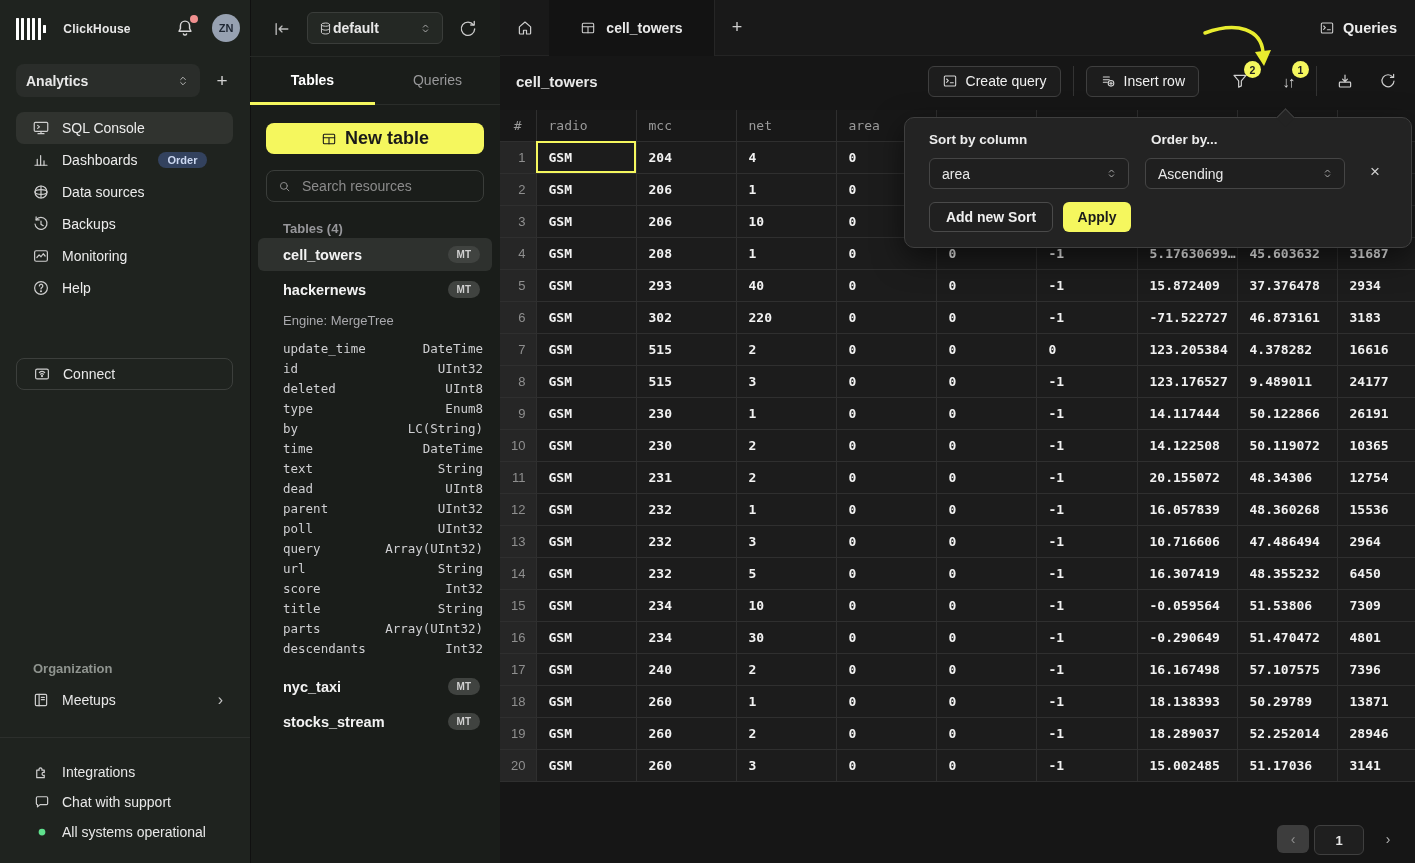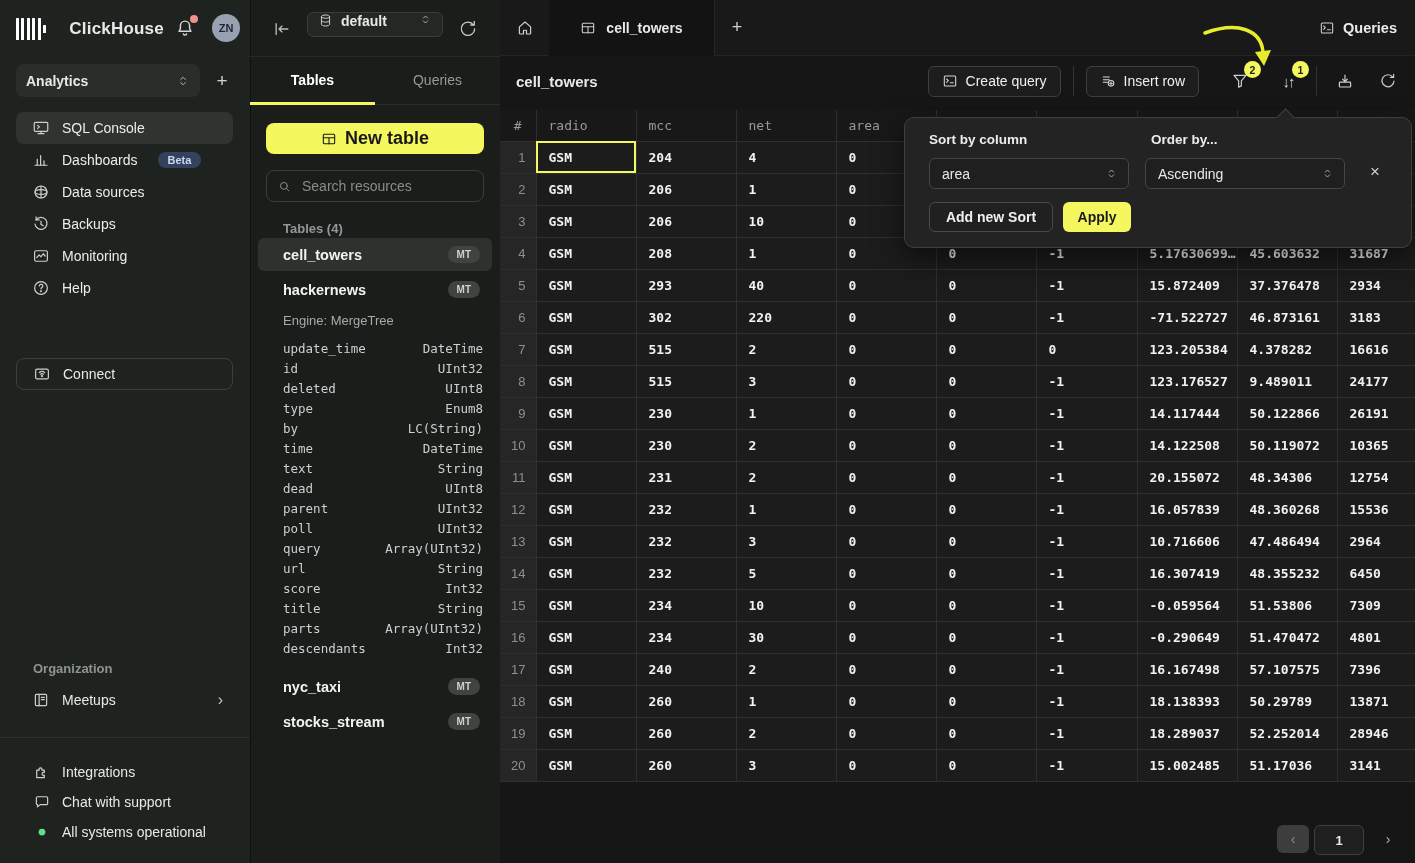--- a/index.html
+++ b/index.html
@@ -5,21 +5,21 @@
   html,body{margin:0;padding:0;background:#141414;width:1415px;height:863px;overflow:hidden;
     font-family:"Liberation Sans",sans-serif;color:#e8e8e8;-webkit-font-smoothing:antialiased;}
   .ico{display:inline-flex;align-items:center;justify-content:center;width:18px;height:18px;color:#cfcfcf;flex:none;}
   .ico svg{display:block}
   
   #sidebar{position:absolute;left:0;top:0;width:250px;height:863px;background:#1f231f;}
   .brand-row{position:absolute;left:16px;top:14px;right:10px;height:30px;display:flex;align-items:center;}
   .logo{display:flex;align-items:center;height:24px;}
   .logo i{display:inline-block;width:3px;height:22px;background:#fff;margin-right:2.4px;border-radius:.5px}
   .logo i.short{height:8px;}
-  .brand{font-size:17px;font-weight:700;margin-left:21px;letter-spacing:.2px}
+  .brand{font-size:12px;font-weight:700;margin-left:15px;letter-spacing:.2px}
   .bell-wrap{position:absolute;right:44px;top:3px;width:22px;height:22px;color:#d6d6d6}
   .bell-dot{position:absolute;top:-2px;right:-1px;width:8px;height:8px;border-radius:50%;background:#f0908f;}
   .avatar{position:absolute;right:0;top:0;width:28px;height:28px;border-radius:50%;background:#97a1b1;color:#1f2733;
     font-size:11px;font-weight:700;display:flex;align-items:center;justify-content:center}
   .ws-row{position:absolute;left:16px;top:64px;right:16px;height:33px;display:flex;align-items:center}
   .ws-select{width:184px;height:33px;background:#2a2d2a;border-radius:8px;display:flex;align-items:center;
     padding:0 10px;box-sizing:border-box;font-size:14px;font-weight:600}
   .ws-select .ico{margin-left:auto;width:14px;height:14px;color:#bdbdbd}
   .ws-plus{margin-left:auto;font-size:19px;color:#d0d0d0;width:24px;text-align:center}
   #side-menu{position:absolute;left:16px;right:17px;top:112px;}
@@ -33,22 +33,22 @@
   .meetups{position:absolute;left:16px;right:17px;top:684px;height:32px;display:flex;align-items:center;gap:12px;
     padding:0 10px 0 16px;box-sizing:border-box;font-size:14px}
   .meetups .chev{margin-left:auto;color:#c2c2c2;font-size:16px}
   .side-divider{position:absolute;left:0;right:0;top:737px;height:1px;background:#2c2f2c}
   #side-footer{position:absolute;left:33px;right:17px;top:757px;}
   .foot-item{height:30px;display:flex;align-items:center;gap:11px;font-size:14px}
   
   #explorer{position:absolute;left:250px;top:0;width:250px;height:863px;background:#1a1d1a;box-shadow:inset 1px 0 0 #101010;}
   .exp-topbar{position:absolute;left:0;right:0;top:0;height:56px;border-bottom:1px solid #262926;}
   .collapse{position:absolute;left:22px;top:19px;width:20px;height:20px;color:#bdbdbd}
-  .db-select{position:absolute;left:57px;top:12px;width:136px;height:25px;background:#242824;border:1px solid #3a3d3a;
-    border-radius:6px;display:flex;gap:8px;padding:0 10px;box-sizing:border-box;font-size:14px;font-weight:700}
+  .db-select{position:absolute;left:57px;top:12px;width:136px;height:32px;background:#242824;border:1px solid #3a3d3a;
+    border-radius:6px;display:flex;align-items:center;padding:0 10px;box-sizing:border-box;font-size:14px;font-weight:700}
   .db-select .chev-ud{margin-left:auto;width:13px;height:13px;color:#bdbdbd}
   .exp-refresh{position:absolute;right:22px;top:19px;width:20px;height:20px;color:#cccccc}
   .exp-tabs{position:absolute;left:0;right:0;top:56px;height:48px;border-bottom:1px solid #2a2d2a;display:flex}
   .exp-tab{width:125px;display:flex;align-items:center;justify-content:center;font-size:14px;color:#98989a;position:relative}
   .exp-tab.active{color:#fff;font-weight:600}
   .exp-tab.active::after{content:"";position:absolute;left:0;right:0;bottom:-1px;height:3px;background:var(--accent)}
   .newtable{position:absolute;left:16px;right:16px;top:123px;height:31px;border-radius:8px;background:var(--accent);
     color:#191919;font-size:18px;font-weight:700;display:flex;align-items:center;justify-content:center;gap:8px}
   .newtable .ico{color:#191919;width:16px;height:16px}
   .searchbox{position:absolute;left:16px;right:16px;top:170px;height:32px;border:1px solid #3a3d3a;border-radius:8px;
@@ -169,21 +169,21 @@
         <span class="side-label">SQL Console</span>
       </div>
       <div class="side-item">
         <span class="ico">
           <svg width="100%" height="100%" viewBox="0 0 24 24" fill="none" stroke="currentColor" stroke-width="1.6" stroke-linecap="round" stroke-linejoin="round">
             <path d="M4 19h16"></path>
             <path d="M7 19v-8M11.5 19V6M16 19v-6"></path>
           </svg>
         </span>
         <span class="side-label">Dashboards</span>
-        <span class="beta-badge">Beta</span>
+        <span class="beta-badge">Order</span>
       </div>
       <div class="side-item">
         <span class="ico">
           <svg width="100%" height="100%" viewBox="0 0 24 24" fill="none" stroke="currentColor" stroke-width="1.6" stroke-linecap="round" stroke-linejoin="round">
             <circle cx="12" cy="12" r="8"></circle>
             <ellipse cx="12" cy="12" rx="8" ry="3.2"></ellipse>
             <path d="M12 4v16"></path>
           </svg>
         </span>
         <span class="side-label">Data sources</span>

